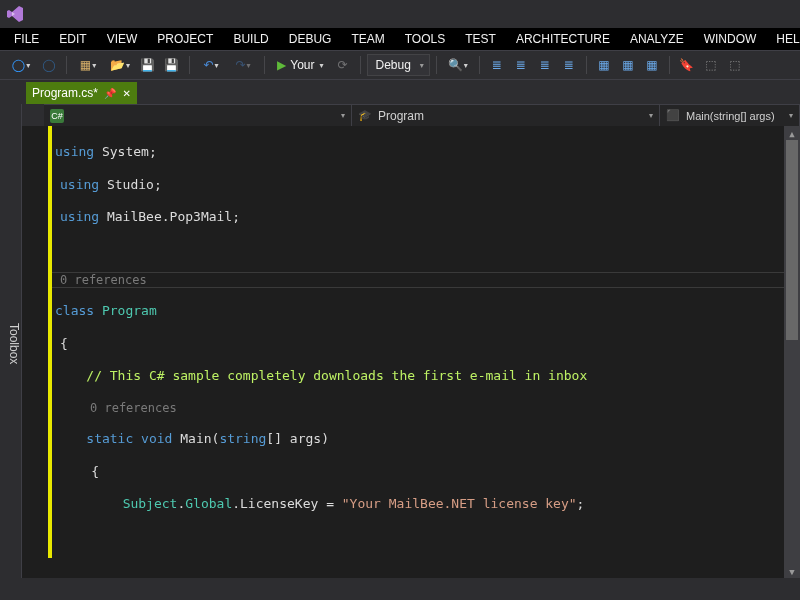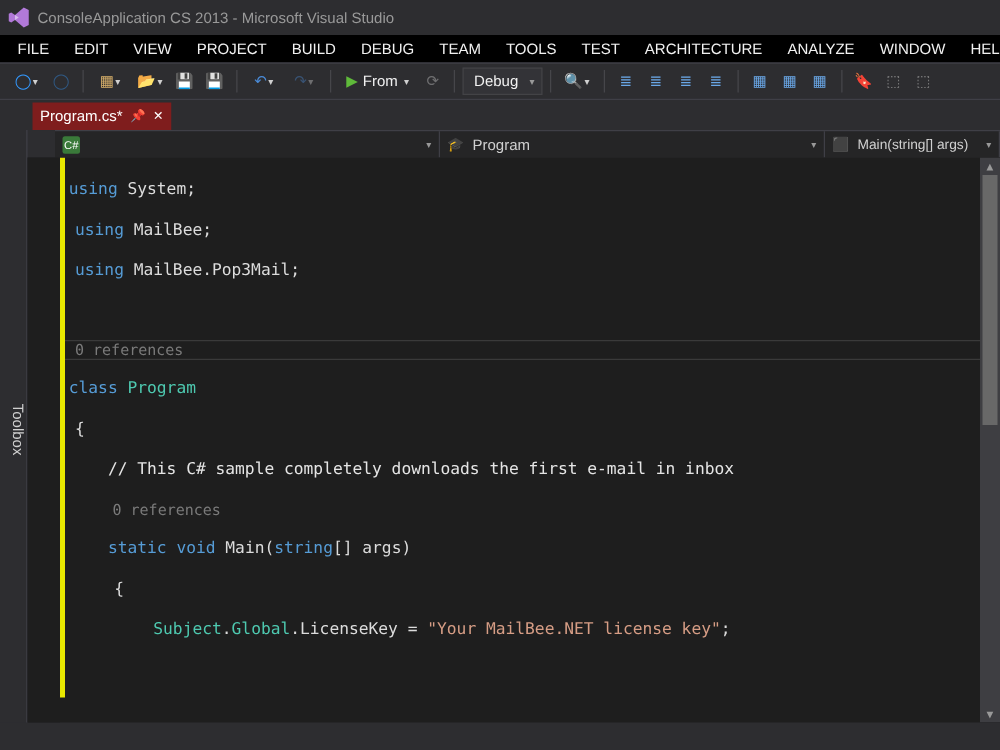--- a/index.html
+++ b/index.html
@@ -91,21 +91,21 @@
   font-size: 8px;
   color: #999;
 }
 .tabrow {
   height: 24px;
   background: #2d2d30;
   display: flex;
   align-items: flex-end;
 }
 .tab {
-  background: #7f1d1d;
+  background: #4d7c0f;
   color: #fff;
   height: 22px;
   display: flex;
   align-items: center;
   padding: 0 6px;
   gap: 6px;
   font-size: 12px;
   margin-left: 26px;
   cursor: pointer;
 }
@@ -197,21 +197,21 @@
 }
 .codelens {
   font-size: 12px;
   color: #7a7a7a;
   line-height: 14px;
 }
 .kw { color: #569cd6; margin-top: 12px; }
 .ns { color: #dcdcdc; }
 .ty { color: #4ec9b0; }
 .st { color: #d69d85; }
-.cm { color: #e5e5e5; }
+.cm { color: #bef264; }
 .curline {
   position: absolute;
   left: 30px; right: 0;
   height: 16px;
   border-top: 1px solid #3a3a3a;
   border-bottom: 1px solid #3a3a3a;
   pointer-events: none;
 }
 .scrollbar-v {
   position: absolute;
@@ -238,21 +238,20 @@
 </head>
 <body>
 
 <div class="titlebar">
   <span class="vs-logo">
     <svg viewBox="0 0 18 18">
         <path fill="#b179d8" d="M13 1l4 2v12l-4 2-7-6-3 2-2-1V6l2-1 3 2 7-6z"></path>
         <path fill="#fff" d="M6 7l3 2-3 2V7z" opacity=".5"></path>
       </svg>
   </span>
-  <span>ConsoleApplication CS 2013 - Microsoft Visual Studio</span>
 </div>
 
 <div class="menubar">
   <span>FILE</span>
   <span>EDIT</span>
   <span>VIEW</span>
   <span>PROJECT</span>
   <span>BUILD</span>
   <span>DEBUG</span>
   <span>TEAM</span>
@@ -292,21 +291,21 @@
       <span style="color:#4a8bd8">↶</span>
       <span class="dd-arrow">▾</span>
     </div>
   <div class="tbtn tbtn-dd" style="opacity:.4">
       <span style="color:#4a8bd8">↷</span>
       <span class="dd-arrow">▾</span>
     </div>
   <div class="tsep"></div>
   <div class="start-btn">
     <span style="color:#5fba3a">▶</span>
-    <span>From</span>
+    <span>Your</span>
     <span class="dd-arrow">▾</span>
   </div>
   <div class="tbtn" style="opacity:.4">⟳</div>
   <div class="tsep"></div>
   <div class="combo">
       <span>Debug</span>
     </div>
   <div class="tsep"></div>
   <div class="tbtn tbtn-dd">
       <span style="color:#d8b06a">🔍</span>
@@ -352,21 +351,21 @@
         <span class="nav-icon" style="color:#b179d8">⬛</span>
         <span style="font-size:11px">Main(string[] args)</span>
       </div>
     </div>
     <div class="editor">
       <div class="gutter"></div>
       <div class="change-bar"></div>
       <div class="curline" style="top:146px"></div>
       <div class="code">
 <div><span class="outline-glyph">⊟</span><span class="kw">using</span><span class="ns"> System;</span></div>
-<div><span class="kw">using</span><span class="ns"> MailBee;</span></div>
+<div><span class="kw">using</span><span class="ns"> Studio;</span></div>
 <div><span class="kw">using</span><span class="ns"> MailBee.Pop3Mail;</span></div>
 <div>&nbsp;</div>
 <div class="codelens">0 references</div>
 <div><span class="outline-glyph">⊟</span><span class="kw">class</span><span> </span><span class="ty">Program</span></div>
 <div><span>{</span></div>
 <div><span class="outline-glyph">⊟</span>    <span class="cm">// This C# sample completely downloads the first e-mail in inbox</span></div>
 <div class="codelens" style="padding-left:30px">0 references</div>
 <div><span class="outline-glyph">⊟</span>    <span class="kw">static</span><span> </span><span class="kw">void</span><span> Main(</span><span class="kw">string</span><span>[] args)</span></div>
 <div>    <span>{</span></div>
 <div>        <span class="ty">Subject</span><span>.</span><span class="ty">Global</span><span>.LicenseKey = </span><span class="st">"Your MailBee.NET license key"</span><span>;</span></div>

